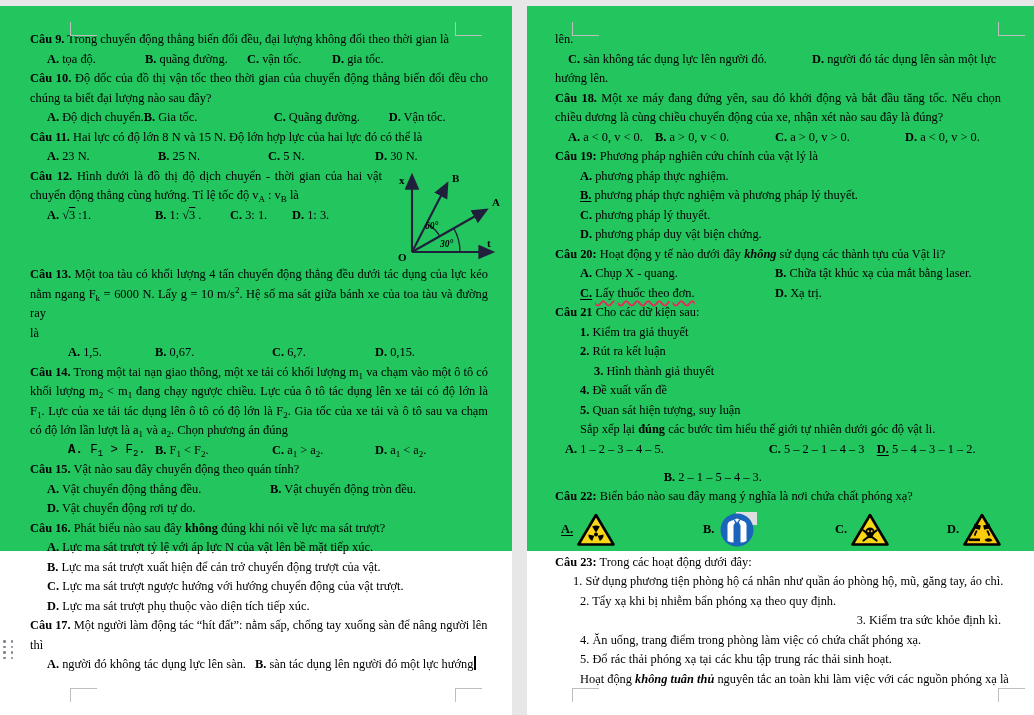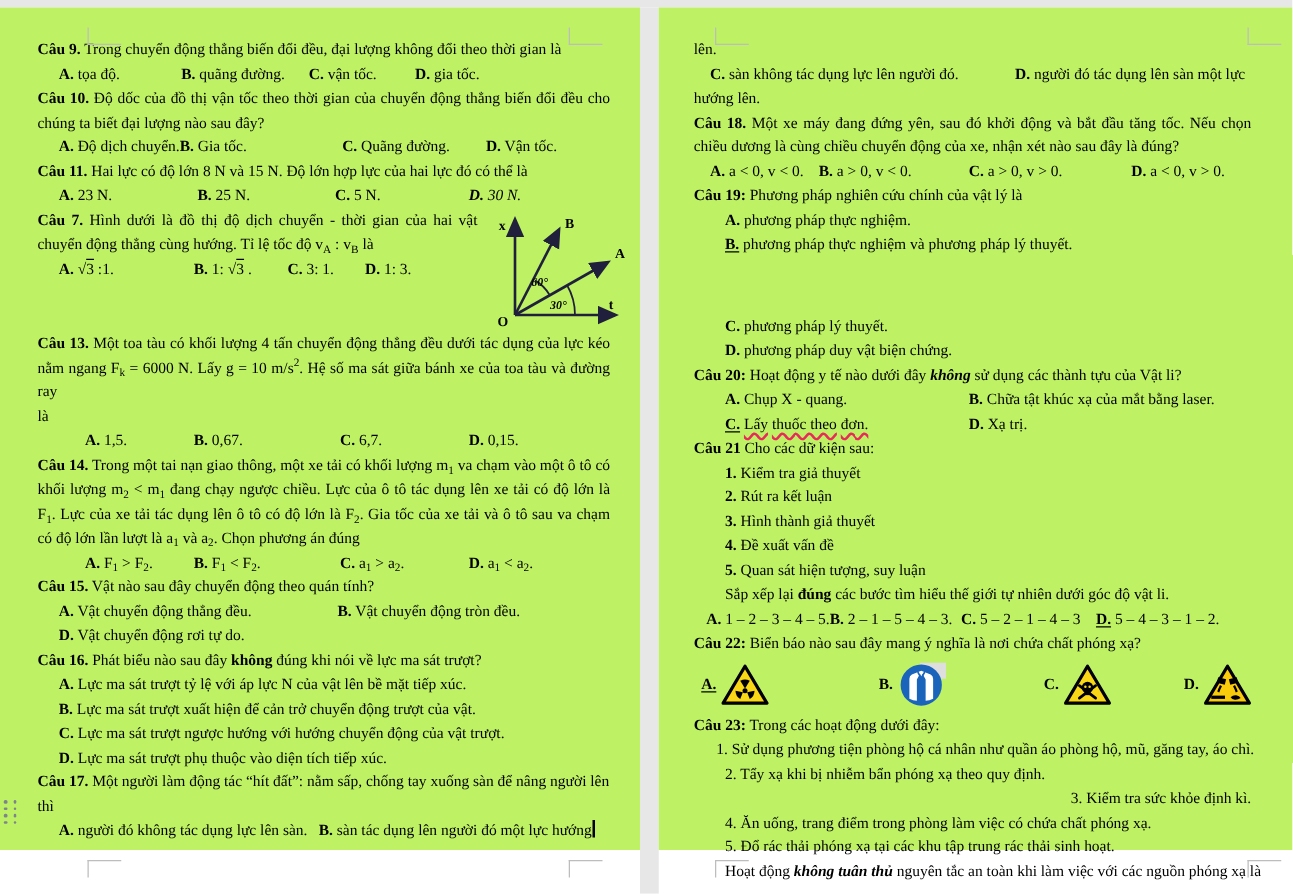--- a/index.html
+++ b/index.html
@@ -1,19 +1,19 @@
 <!DOCTYPE html>
 <html><head>
 <meta charset="utf-8">
 <style>
   html,body{margin:0;padding:0;width:1034px;height:715px;overflow:hidden;background:#fff;}
   body{font-family:"Liberation Serif","DejaVu Serif",serif;font-size:12.4px;color:#000;position:relative;}
   .topstrip{position:absolute;left:0;top:0;width:1034px;height:6px;background:#e7e7e7;}
   .pagegap{position:absolute;left:512px;top:6px;width:15px;height:709px;background:#e7e7e7;}
-  .page{position:absolute;top:6px;height:674px;background:#bef264;}
+  .page{position:absolute;top:6px;height:545px;background:#22c55e;}
   #page-left{left:0;width:512px;}
   #page-right{left:527px;width:507px;}
   .content{position:absolute;top:24px;}
   #content-left{left:30px;width:458px;}
   #content-right{left:28px;width:446px;}
   .para{text-align:justify;line-height:19.5px;}
   .para.left{text-align:left;white-space:nowrap;}
   .para.narrow{width:352px;}
   .run{}
   .b{font-weight:bold;}
@@ -64,41 +64,41 @@
         <span class="opt" style="flex: 0 0 93px;"><span class="run b">A.</span><span class="run"> Độ dịch chuyển.</span></span>
         <span class="opt" style="flex: 0 0 130px;"><span class="run b">B.</span><span class="run"> Gia tốc.</span></span>
         <span class="opt" style="flex: 0 0 115px;"><span class="run b">C.</span><span class="run"> Quãng đường.</span></span>
         <span class="opt" style="flex: 1 1 auto;"><span class="run b">D.</span><span class="run"> Vận tốc.</span></span>
       </div>
       <div class="para"><span class="run b">Câu 11.</span><span class="run"> Hai lực có độ lớn 8 N và 15 N. Độ lớn hợp lực của hai lực đó có thể là</span></div>
       <div class="optrow" style="margin-left: 17px;">
         <span class="opt" style="flex: 0 0 111px;"><span class="run b">A.</span><span class="run"> 23 N.</span></span>
         <span class="opt" style="flex: 0 0 110px;"><span class="run b">B.</span><span class="run"> 25 N.</span></span>
         <span class="opt" style="flex: 0 0 107px;"><span class="run b">C.</span><span class="run"> 5 N.</span></span>
-        <span class="opt" style="flex: 1 1 auto; font-style: italic;"><span class="run b">D.</span><span class="run"> 30 N.</span></span>
-      </div>
-      <div class="para narrow"><span class="run b">Câu 7.</span><span class="run"> Hình dưới là đồ thị độ dịch chuyển - thời gian của hai vật chuyển động thẳng cùng hướng. Tỉ lệ tốc độ v</span><sub class="run">A</sub><span class="run"> : v</span><sub class="run">B</sub><span class="run"> là</span></div>
+        <span class="opt" style="flex: 1 1 auto;"><span class="run b">D.</span><span class="run"> 30 N.</span></span>
+      </div>
+      <div class="para narrow"><span class="run b">Câu 12.</span><span class="run"> Hình dưới là đồ thị độ dịch chuyển - thời gian của hai vật chuyển động thẳng cùng hướng. Tỉ lệ tốc độ v</span><sub class="run">A</sub><span class="run"> : v</span><sub class="run">B</sub><span class="run"> là</span></div>
       <div class="optrow narrow" style="margin-left: 17px;">
         <span class="opt" style="flex: 0 0 108px;"><span class="run b">A.</span><span class="run"> </span><span class="run">√</span><span class="run ov">3</span><span class="run"> :1.</span></span>
         <span class="opt" style="flex: 0 0 75px;"><span class="run b">B.</span><span class="run"> 1: </span><span class="run">√</span><span class="run ov">3</span><span class="run"> .</span></span>
         <span class="opt" style="flex: 0 0 62px;"><span class="run b">C.</span><span class="run"> 3: 1.</span></span>
         <span class="opt" style="flex: 1 1 auto;"><span class="run b">D.</span><span class="run"> 1: 3.</span></span>
       </div>
       <div style="height: 40px;"></div>
       <div class="para"><span class="run b">Câu 13.</span><span class="run"> Một toa tàu có khối lượng 4 tấn chuyển động thẳng đều dưới tác dụng của lực kéo nằm ngang F</span><sub class="run">k</sub><span class="run"> = 6000 N. Lấy g = 10 m/s</span><sup class="run">2</sup><span class="run">. Hệ số ma sát giữa bánh xe của toa tàu và đường ray</span></div>
       <div class="para left"><span class="run">là</span></div>
       <div class="optrow" style="margin-left: 38px;">
         <span class="opt" style="flex: 0 0 87px;"><span class="run b">A.</span><span class="run"> 1,5.</span></span>
         <span class="opt" style="flex: 0 0 117px;"><span class="run b">B.</span><span class="run"> 0,67.</span></span>
         <span class="opt" style="flex: 0 0 103px;"><span class="run b">C.</span><span class="run"> 6,7.</span></span>
         <span class="opt" style="flex: 1 1 auto;"><span class="run b">D.</span><span class="run"> 0,15.</span></span>
       </div>
       <div class="para"><span class="run b">Câu 14.</span><span class="run"> Trong một tai nạn giao thông, một xe tải có khối lượng m</span><sub class="run">1</sub><span class="run"> va chạm vào một ô tô có khối lượng m</span><sub class="run">2</sub><span class="run"> &lt; m</span><sub class="run">1</sub><span class="run"> đang chạy ngược chiều. Lực của ô tô tác dụng lên xe tải có độ lớn là F</span><sub class="run">1</sub><span class="run">. Lực của xe tải tác dụng lên ô tô có độ lớn là F</span><sub class="run">2</sub><span class="run">. Gia tốc của xe tải và ô tô sau va chạm có độ lớn lần lượt là a</span><sub class="run">1</sub><span class="run"> và a</span><sub class="run">2</sub><span class="run">. Chọn phương án đúng</span></div>
       <div class="optrow" style="margin-left: 38px;">
-        <span class="opt" style="flex: 0 0 87px;"><span class="run b">A.</span><span class="run"> F</span><sub class="run">1</sub><span class="run"> &gt; F</span><sub class="run">2</sub><span class="run">.</span></span>
+        <span class="opt" style="flex: 0 0 87px; font-family: Liberation Mono, monospace;"><span class="run b">A.</span><span class="run"> F</span><sub class="run">1</sub><span class="run"> &gt; F</span><sub class="run">2</sub><span class="run">.</span></span>
         <span class="opt" style="flex: 0 0 117px;"><span class="run b">B.</span><span class="run"> F</span><sub class="run">1</sub><span class="run"> &lt; F</span><sub class="run">2</sub><span class="run">.</span></span>
         <span class="opt" style="flex: 0 0 103px;"><span class="run b">C.</span><span class="run"> a</span><sub class="run">1</sub><span class="run"> &gt; a</span><sub class="run">2</sub><span class="run">.</span></span>
         <span class="opt" style="flex: 1 1 auto;"><span class="run b">D.</span><span class="run"> a</span><sub class="run">1</sub><span class="run"> &lt; a</span><sub class="run">2</sub><span class="run">.</span></span>
       </div>
       <div class="para"><span class="run b">Câu 15.</span><span class="run"> Vật nào sau đây chuyển động theo quán tính?</span></div>
       <div class="optrow" style="margin-left: 17px;">
         <span class="opt" style="flex: 0 0 223px;"><span class="run b">A.</span><span class="run"> Vật chuyển động thẳng đều.</span></span>
         <span class="opt" style="flex: 1 1 auto;"><span class="run b">B.</span><span class="run"> Vật chuyển động tròn đều.</span></span>
       </div>
       <div class="optrow" style="margin-left: 17px;">
@@ -155,41 +155,41 @@
       <div class="para"><span class="run b">Câu 18.</span><span class="run"> Một xe máy đang đứng yên, sau đó khởi động và bắt đầu tăng tốc. Nếu chọn chiều dương là cùng chiều chuyển động của xe, nhận xét nào sau đây là đúng?</span></div>
       <div class="optrow" style="margin-left: 13px;">
         <span class="opt" style="flex: 0 0 87px;"><span class="run b">A.</span><span class="run"> a &lt; 0, v &lt; 0.</span></span>
         <span class="opt" style="flex: 0 0 120px;"><span class="run b">B.</span><span class="run"> a &gt; 0, v &lt; 0.</span></span>
         <span class="opt" style="flex: 0 0 130px;"><span class="run b">C.</span><span class="run"> a &gt; 0, v &gt; 0.</span></span>
         <span class="opt" style="flex: 1 1 auto;"><span class="run b">D.</span><span class="run"> a &lt; 0, v &gt; 0.</span></span>
       </div>
       <div class="para"><span class="run b">Câu 19:</span><span class="run"> Phương pháp nghiên cứu chính của vật lý là</span></div>
       <div class="para left" style="margin-left: 25px;"><span class="run b">A.</span><span class="run"> phương pháp thực nghiệm.</span></div>
       <div class="para left" style="margin-left: 25px;"><span class="run b u">B.</span><span class="run"> phương pháp thực nghiệm và phương pháp lý thuyết.</span></div>
-      <div class="para left" style="margin-left: 25px; margin-top: 46px;"><span class="run b">C.</span><span class="run"> phương pháp lý thuyết.</span></div>
+      <div class="para left" style="margin-left: 25px;"><span class="run b">C.</span><span class="run"> phương pháp lý thuyết.</span></div>
       <div class="para left" style="margin-left: 25px;"><span class="run b">D.</span><span class="run"> phương pháp duy vật biện chứng.</span></div>
       <div class="para"><span class="run b">Câu 20:</span><span class="run"> Hoạt động y tế nào dưới đây </span><span class="run b i">không</span><span class="run"> sử dụng các thành tựu của Vật li?</span></div>
       <div class="optrow" style="margin-left: 25px;">
         <span class="opt" style="flex: 0 0 195px;"><span class="run b">A.</span><span class="run"> Chụp X - quang.</span></span>
         <span class="opt" style="flex: 1 1 auto;"><span class="run b">B.</span><span class="run"> Chữa tật khúc xạ của mắt bằng laser.</span></span>
       </div>
       <div class="optrow" style="margin-left: 25px;">
         <span class="opt" style="flex: 0 0 195px;"><span class="run b u">C.</span><span class="run"> </span><span class="run wavy">Lấy</span><span class="run"> </span><span class="run wavy">thuốc theo</span><span class="run"> </span><span class="run wavy">đơn.</span></span>
         <span class="opt" style="flex: 1 1 auto;"><span class="run b">D.</span><span class="run"> Xạ trị.</span></span>
       </div>
       <div class="para"><span class="run b">Câu 21</span><span class="run"> Cho các dữ kiện sau:</span></div>
       <div class="para left" style="margin-left: 25px;"><span class="run b">1.</span><span class="run"> Kiểm tra giả thuyết</span></div>
       <div class="para left" style="margin-left: 25px;"><span class="run b">2.</span><span class="run"> Rút ra kết luận</span></div>
-      <div class="para left" style="margin-left: 25px;"><span class="run b">3.</span><span class="run"> Hình thành giả thuyết</span></div>
+      <div class="para left" style="margin-left: 39px;"><span class="run b">3.</span><span class="run"> Hình thành giả thuyết</span></div>
       <div class="para left" style="margin-left: 25px;"><span class="run b">4.</span><span class="run"> Đề xuất vấn đề</span></div>
       <div class="para left" style="margin-left: 25px;"><span class="run b">5.</span><span class="run"> Quan sát hiện tượng, suy luận</span></div>
       <div class="para left" style="margin-left: 25px;"><span class="run">Sắp xếp lại </span><span class="run b">đúng</span><span class="run"> các bước tìm hiểu thế giới tự nhiên dưới góc độ vật li.</span></div>
       <div class="optrow" style="margin-left: 10px;">
         <span class="opt" style="flex: 0 0 90px;"><span class="run b">A.</span><span class="run"> 1 – 2 – 3 – 4 – 5.</span></span>
-        <span class="opt" style="flex: 0 0 105px;"><span class="run b">B.</span><span class="run"> 2 – 1 – 5 – 4 – 3.</span></span>
+        <span class="opt" style="flex: 0 0 105px; margin-top: 28px;"><span class="run b">B.</span><span class="run"> 2 – 1 – 5 – 4 – 3.</span></span>
         <span class="opt" style="flex: 0 0 108px;"><span class="run b">C.</span><span class="run"> 5 – 2 – 1 – 4 – 3</span></span>
         <span class="opt" style="flex: 1 1 auto;"><span class="run b u">D.</span><span class="run"> 5 – 4 – 3 – 1 – 2.</span></span>
       </div>
       <div class="para"><span class="run b">Câu 22:</span><span class="run"> Biển báo nào sau đây mang ý nghĩa là nơi chứa chất phóng xạ?</span></div>
       <div class="signsrow">
         <span class="signitem">
           <span class="signlabel u">A.</span>
           <span class="signicon">
             <svg width="40" height="35" viewBox="0 0 40 35">
               <path d="M20 3 L37.5 32.5 L2.5 32.5 Z" fill="#f9d616" stroke="#000" stroke-width="2.6" stroke-linejoin="round"></path>

